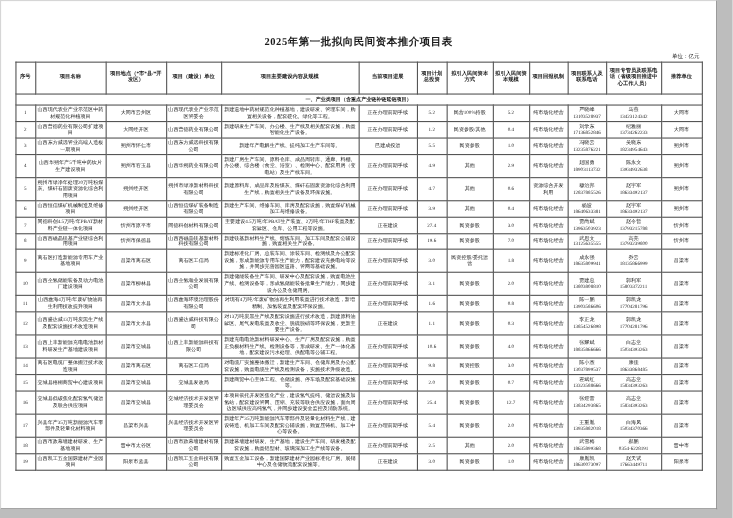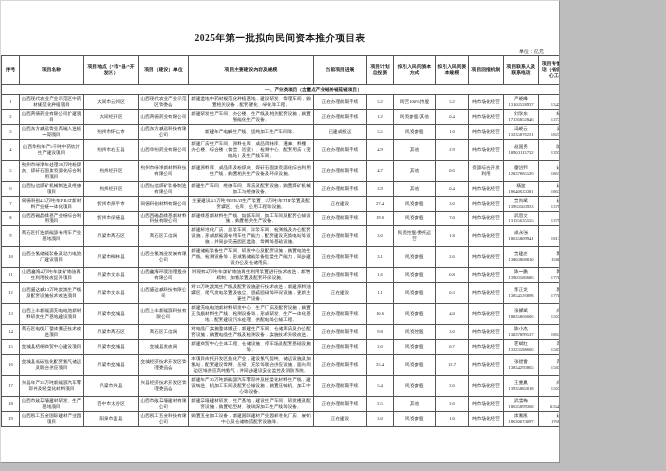--- a/index.html
+++ b/index.html
@@ -5,21 +5,21 @@
   html,body{margin:0;padding:0;}
   body{
     width:666px;height:471px;overflow:hidden;
     background:#bdbdbd;
     font-family:"Liberation Serif","DejaVu Serif",serif;
     color:#1a1a1a;
     position:relative;
   }
   .page{
     position:absolute;left:0;top:0;
-    width:560px;height:463px;
+    width:652px;height:463px;
     background:#ffffff;
     border-top:1px solid #d6d6d6;
     border-left:1px solid #d6d6d6;
     border-right:1px solid #8f8f8f;
     border-bottom:1px solid #8f8f8f;
     box-sizing:border-box;
     overflow:hidden;
   }
   .doc-title{
     margin-top:31px;

